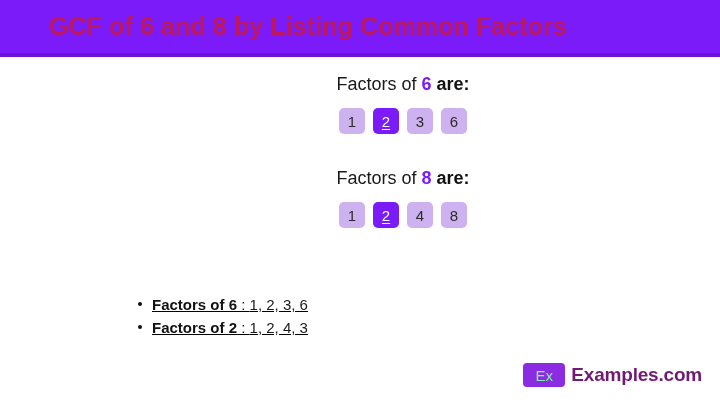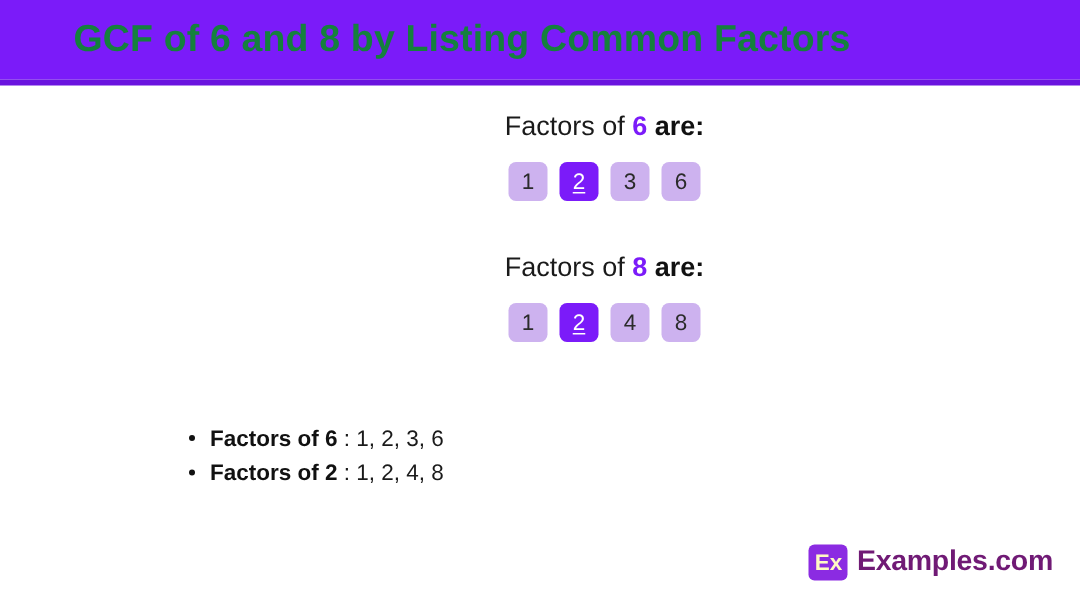--- a/index.html
+++ b/index.html
@@ -41,21 +41,21 @@
   }
   .header-title {
     position: absolute;
     left: 0;
     top: 0;
     width: 616px;
     height: 53px;
     display: flex;
     align-items: center;
     justify-content: center;
-    color: #15803d;
+    color: #be185d;
     font-size: 25px;
     font-weight: bold;
     letter-spacing: 0.1px;
     white-space: nowrap;
   }
 
   
   .factor-group {
     position: absolute;
     left: 0;
@@ -103,23 +103,24 @@
     color: #FFFFFF;
     text-decoration: underline;
     text-underline-offset: 2px;
   }
 
   
   .bullets {
     position: absolute;
     left: 124px;
     top: 281px;
-    margin: 0;
+    margin: 12px;
     padding: 0 0 0 16px;
     list-style: none;
+    text-decoration: underline;
   }
   .bullets li {
     position: relative;
     font-size: 15px;
     line-height: 23px;
     color: #1a1a1a;
     white-space: nowrap;
   }
   .bullets li .dot {
     position: absolute;
@@ -137,27 +138,27 @@
   
   .logo {
     position: absolute;
     right: 18px;
     bottom: 17px;
     display: flex;
     align-items: center;
     gap: 6px;
   }
   .logo-mark {
-    width: 26px;
+    width: 42px;
     height: 24px;
     border-radius: 4px;
     background: #8B2BE2;
-    color: #fef9c3;
+    color: #86efac;
     font-size: 15px;
-    font-weight: bold;
+    font-weight: normal;
     display: flex;
     align-items: center;
     justify-content: center;
     box-sizing: border-box;
   }
   .logo-text {
     font-size: 19px;
     font-weight: bold;
     color: #701a75;
     letter-spacing: -0.2px;
@@ -194,21 +195,21 @@
       <div class="chip">4</div>
       <div class="chip">8</div>
     </div>
   </div>
 
   <ul class="bullets">
     <li>
       <span class="dot"></span><span class="b-label">Factors of 6</span><span class="b-sep"> : </span><span class="b-values">1, 2, 3, 6</span>
     </li>
     <li>
-      <span class="dot"></span><span class="b-label">Factors of 2</span><span class="b-sep"> : </span><span class="b-values">1, 2, 4, 8</span>
+      <span class="dot"></span><span class="b-label">Factors of 2</span><span class="b-sep"> : </span><span class="b-values">1, 2, 4, 3</span>
     </li>
   </ul>
 
   <div class="logo">
     <div class="logo-mark">Ex</div>
     <div class="logo-text">Examples.com</div>
   </div>
 
 </div>
 

